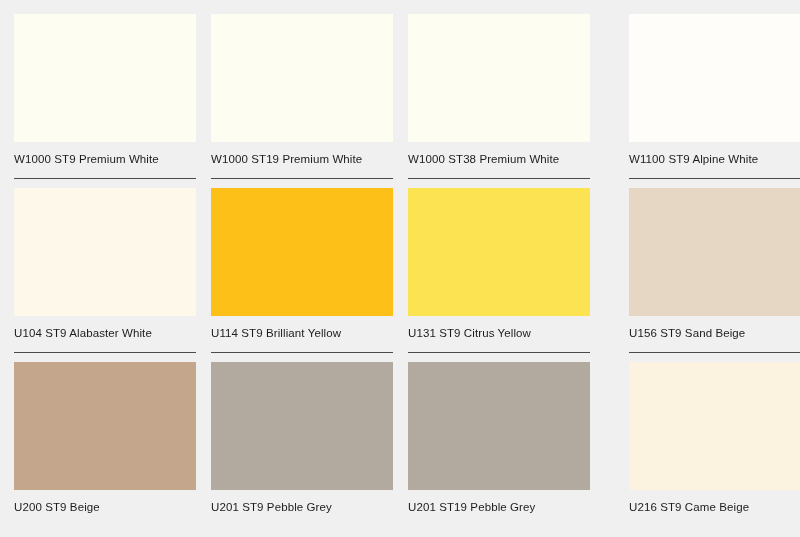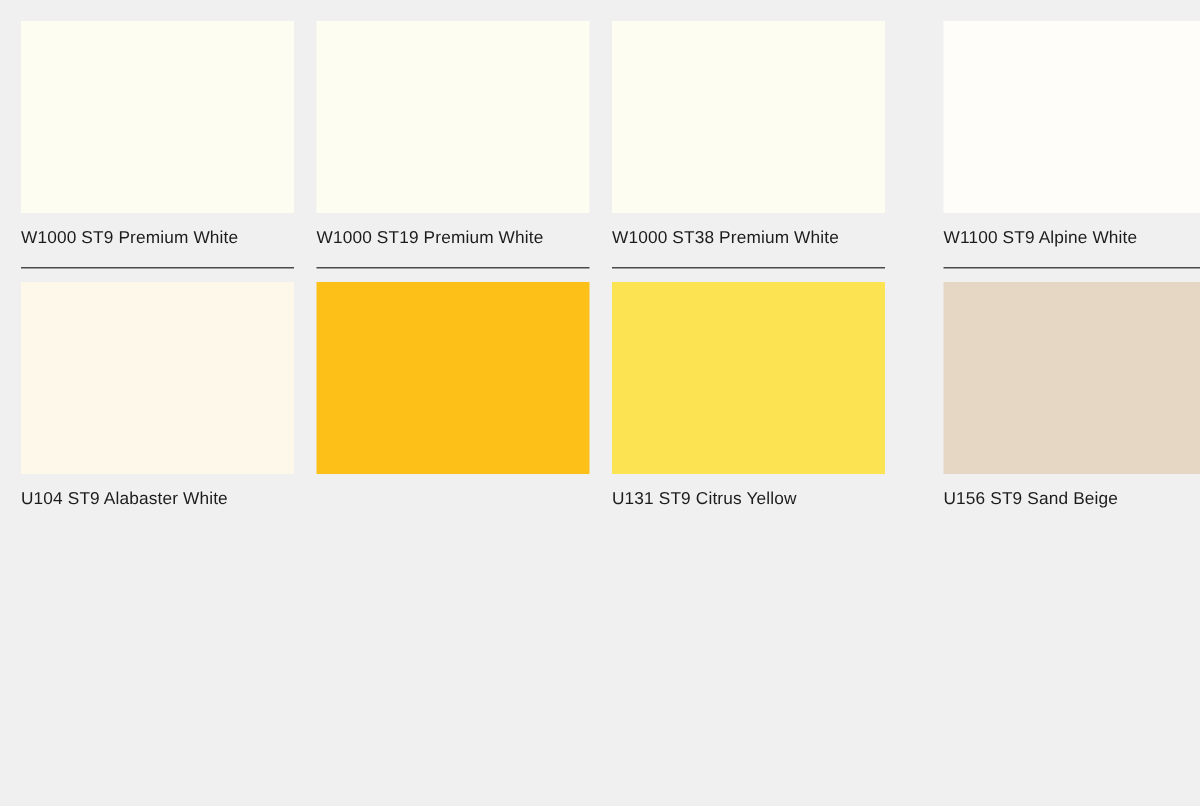--- a/index.html
+++ b/index.html
@@ -94,28 +94,51 @@
   </div>
 
   <div class="swatch-row">
     <div class="swatch-cell">
       <div class="swatch-chip" style="background-color: rgb(253, 248, 234);"></div>
       <div class="swatch-label" style="color: rgb(28, 28, 28);">U104 ST9 Alabaster White</div>
       <div class="swatch-divider" style="background: rgb(74, 74, 74);"></div>
     </div>
     <div class="swatch-cell">
       <div class="swatch-chip" style="background-color: rgb(253, 192, 24);"></div>
+      <div class="swatch-label" style="color: rgb(28, 28, 28);">U114 ST9 Brilliant Yellow</div>
       <div class="swatch-divider" style="background: rgb(74, 74, 74);"></div>
     </div>
     <div class="swatch-cell">
       <div class="swatch-chip" style="background-color: rgb(251, 227, 82);"></div>
       <div class="swatch-label" style="color: rgb(28, 28, 28);">U131 ST9 Citrus Yellow</div>
       <div class="swatch-divider" style="background: rgb(74, 74, 74);"></div>
     </div>
     <div class="swatch-cell">
       <div class="swatch-chip" style="background-color: rgb(230, 215, 197);"></div>
       <div class="swatch-label" style="color: rgb(28, 28, 28);">U156 ST9 Sand Beige</div>
       <div class="swatch-divider" style="background: rgb(74, 74, 74);"></div>
     </div>
   </div>
 
+  <div class="swatch-row">
+    <div class="swatch-cell">
+      <div class="swatch-chip" style="background-color: rgb(196, 166, 141);"></div>
+      <div class="swatch-label" style="color: rgb(28, 28, 28);">U200 ST9 Beige</div>
+
+    </div>
+    <div class="swatch-cell">
+      <div class="swatch-chip" style="background-color: rgb(179, 170, 159);"></div>
+      <div class="swatch-label" style="color: rgb(28, 28, 28);">U201 ST9 Pebble Grey</div>
+
+    </div>
+    <div class="swatch-cell">
+      <div class="swatch-chip" style="background-color: rgb(179, 170, 159);"></div>
+      <div class="swatch-label" style="color: rgb(28, 28, 28);">U201 ST19 Pebble Grey</div>
+
+    </div>
+    <div class="swatch-cell">
+      <div class="swatch-chip" style="background-color: rgb(251, 243, 224);"></div>
+      <div class="swatch-label" style="color: rgb(28, 28, 28);">U216 ST9 Came Beige</div>
+
+    </div>
+  </div>
 
 </div>
 
 </body></html>

